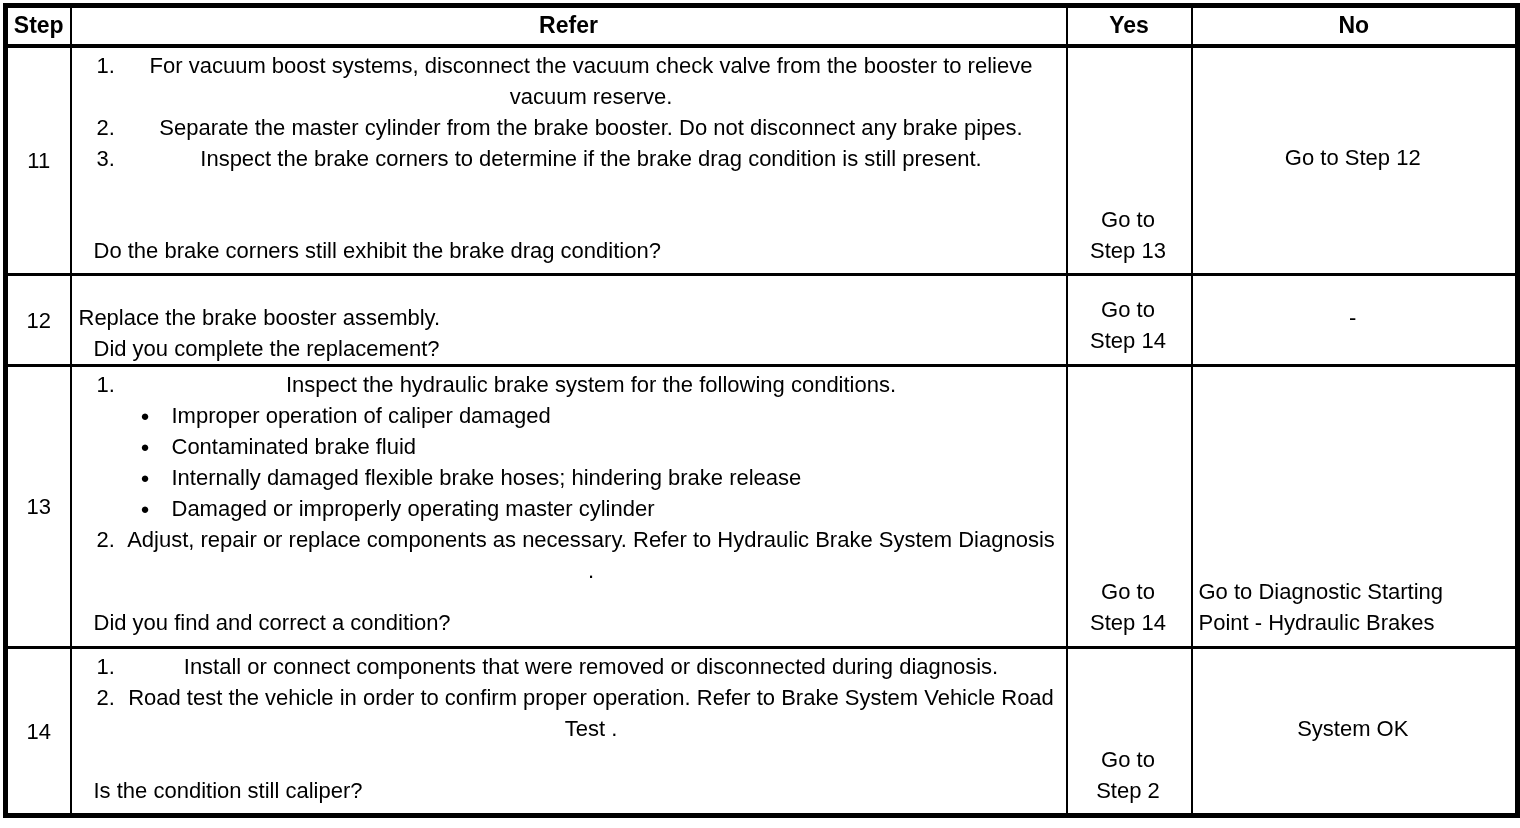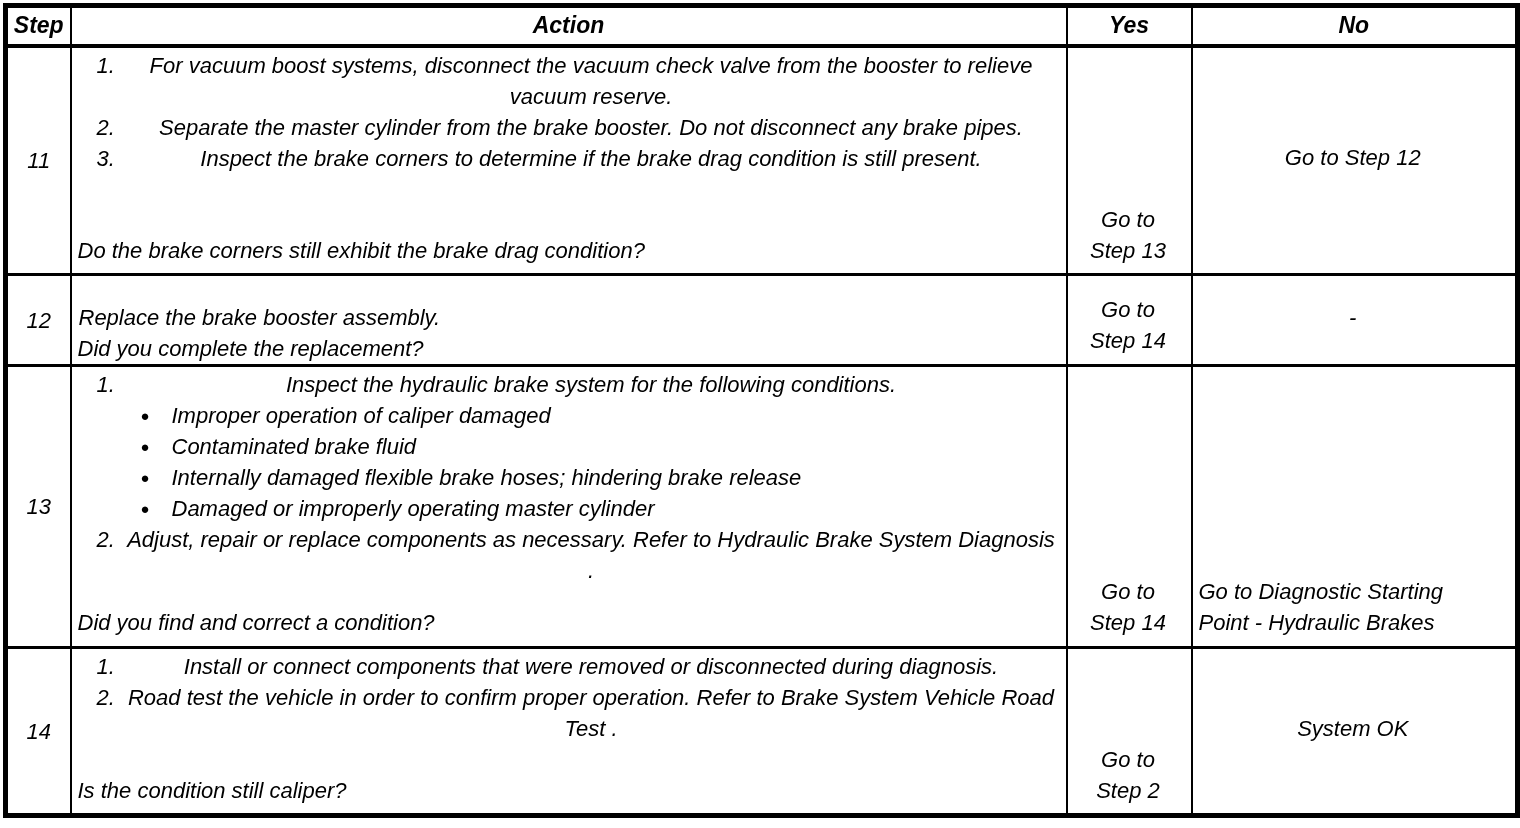--- a/index.html
+++ b/index.html
@@ -1,21 +1,21 @@
 <!DOCTYPE html>
 <html><head>
 <meta charset="utf-8">
 <style>
   * { margin:0; padding:0; box-sizing:border-box; }
   html,body { background:#ffffff; }
   body {
     width:1520px; height:828px; overflow:hidden;
     font-family:"Liberation Sans", sans-serif; color:#000;
   }
-  .sheet { position:absolute; left:3px; top:3px;font-style:italic; }
+  .sheet { position:absolute; left:3px; top:3px; }
 
   table.diag {
     border-collapse:collapse; table-layout:fixed;
     width:1512px; border:5px solid #000;
   }
   col.c-step { width:65px; }
   col.c-action { width:996px; }
   col.c-yes { width:125px; }
   col.c-no { width:326px; }
 
@@ -38,42 +38,42 @@
   .r14 .cell-inner { height:162px; }
 
   .step-cell { text-align:center; vertical-align:middle; }
 
   .item { display:flex; }
   .item .num { flex:0 0 47px; padding-left:19px; }
   .item .txt { flex:1;text-align:center; }
   .plain-line { padding-left:1px;margin-top:24px; }
   .bullet-row { display:flex; padding-left:63px; }
   .bullet-row .dot { flex:0 0 31px; font-size:15px; }
-  .question { margin-top:auto; }
+  .question { margin-top:auto;margin-left:16px; }
 
   .yes-inner { align-items:center; justify-content:flex-end; text-align:center; }
   .no-inner-cb { align-items:center; justify-content:center; text-align:center; }
   .no-inner-mid { align-items:center; justify-content:center; text-align:center; }
   .no-inner-lb { align-items:flex-start; justify-content:flex-end; text-align:center; }
 </style>
 </head>
 <body>
 
 <div class="sheet">
   <table class="diag">
     <colgroup>
       <col class="c-step">
         <col class="c-action">
         <col class="c-yes">
         <col class="c-no">
     </colgroup>
     <thead>
       <tr>
         <th>Step</th>
-        <th>Action</th>
+        <th>Refer</th>
         <th>Yes</th>
         <th>No</th>
       </tr>
     </thead>
     <tbody>
 
       <tr class="r11">
         <td class="step-cell">11</td>
         <td>
           <div class="cell-inner">

